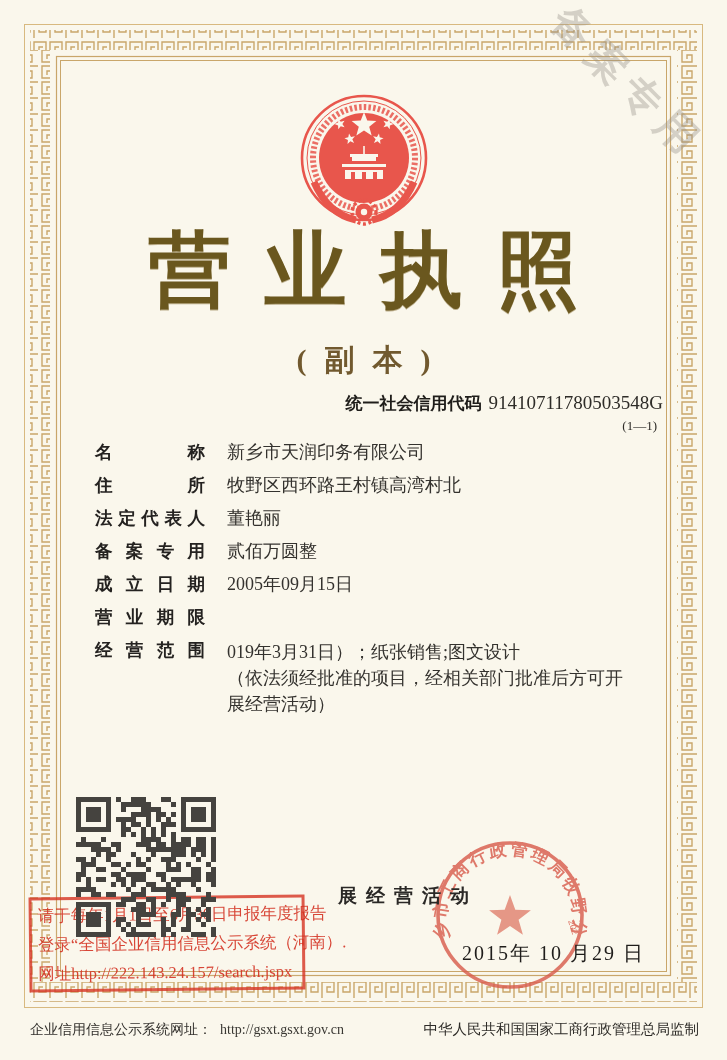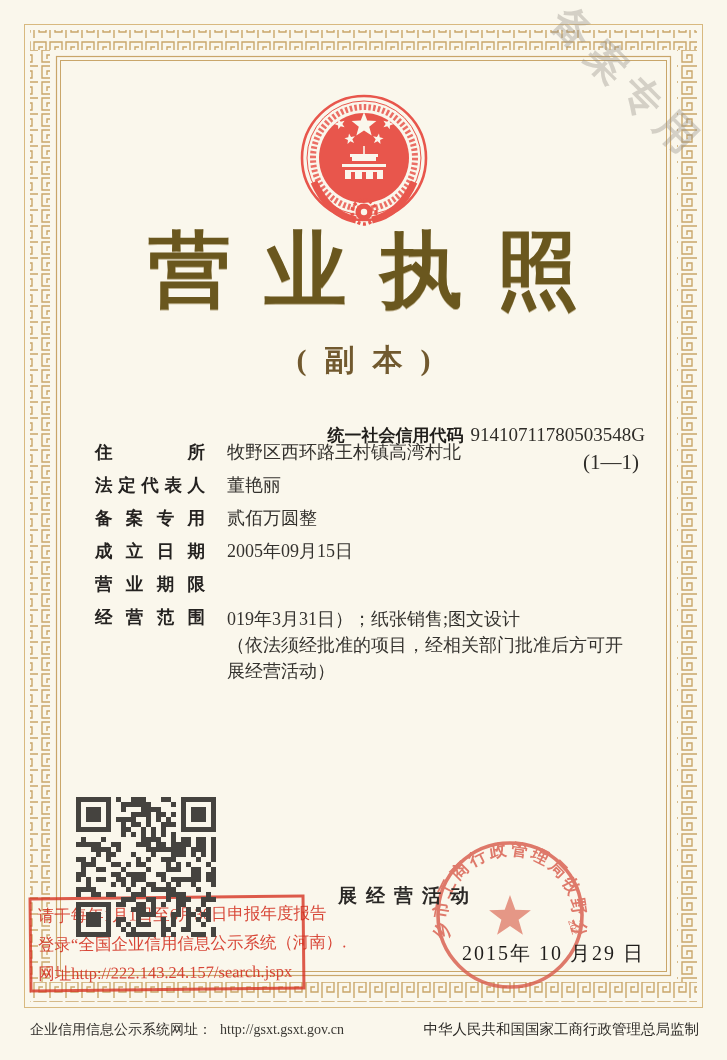--- a/index.html
+++ b/index.html
@@ -20,25 +20,25 @@
     position:absolute;left:0;right:0;top:226px;text-align:center;
     font-size:82px;font-weight:bold;color:#6a571e;
     letter-spacing:34px;padding-left:34px;line-height:1.1;
     text-shadow:0 1px 0 rgba(138,116,64,.55);
   }
   .subtitle{
     position:absolute;left:0;right:0;top:340px;text-align:center;
     font-size:30px;font-weight:bold;color:#71592e;
     letter-spacing:18px;padding-left:18px;
   }
-  .credit-block{position:absolute;top:392px;right:82px;text-align:right;z-index:2;margin-top:32px;}
+  .credit-block{position:absolute;top:392px;right:64px;text-align:right;z-index:2;}
   .credit-line{white-space:nowrap;}
   .credit-label{font-family:"Liberation Sans","DejaVu Sans",sans-serif;font-weight:bold;font-size:17px;color:#1f1d1a;}
   .credit-value{font-size:19px;color:#2e2c28;margin-left:7px;}
-  .credit-page{font-size:21px;color:#2e2c28;margin-top:3px;padding-right:6px;}
+  .credit-page{font-size:13px;color:#2e2c28;margin-top:3px;padding-right:6px;}
   
   .fields{position:absolute;left:95px;top:441px;width:548px;z-index:2;}
   .field-row{display:flex;align-items:flex-start;margin-bottom:11px;}
   .field-label{
     width:110px;flex:none;
     font-family:"Liberation Sans","DejaVu Sans",sans-serif;
     font-weight:bold;font-size:17.5px;color:#242220;line-height:22px;
     text-align:justify;text-align-last:justify;
   }
   .field-value{margin-left:22px;font-size:18px;color:#34322e;line-height:22px;}
@@ -129,20 +129,24 @@
 <div class="subtitle">(副本)</div>
 
 <div class="credit-block">
   <div class="credit-line">
     <span class="credit-label">统一社会信用代码</span><span class="credit-value">91410711780503548G</span>
   </div>
   <div class="credit-page">(1—1)</div>
 </div>
 
 <div class="fields">
+  <div class="field-row">
+    <div class="field-label">名称</div>
+    <div class="field-value">新乡市天润印务有限公司</div>
+  </div>
   <div class="field-row">
     <div class="field-label">住所</div>
     <div class="field-value">牧野区西环路王村镇高湾村北</div>
   </div>
   <div class="field-row">
     <div class="field-label">法定代表人</div>
     <div class="field-value">董艳丽</div>
   </div>
   <div class="field-row">
     <div class="field-label">备案专用</div>

